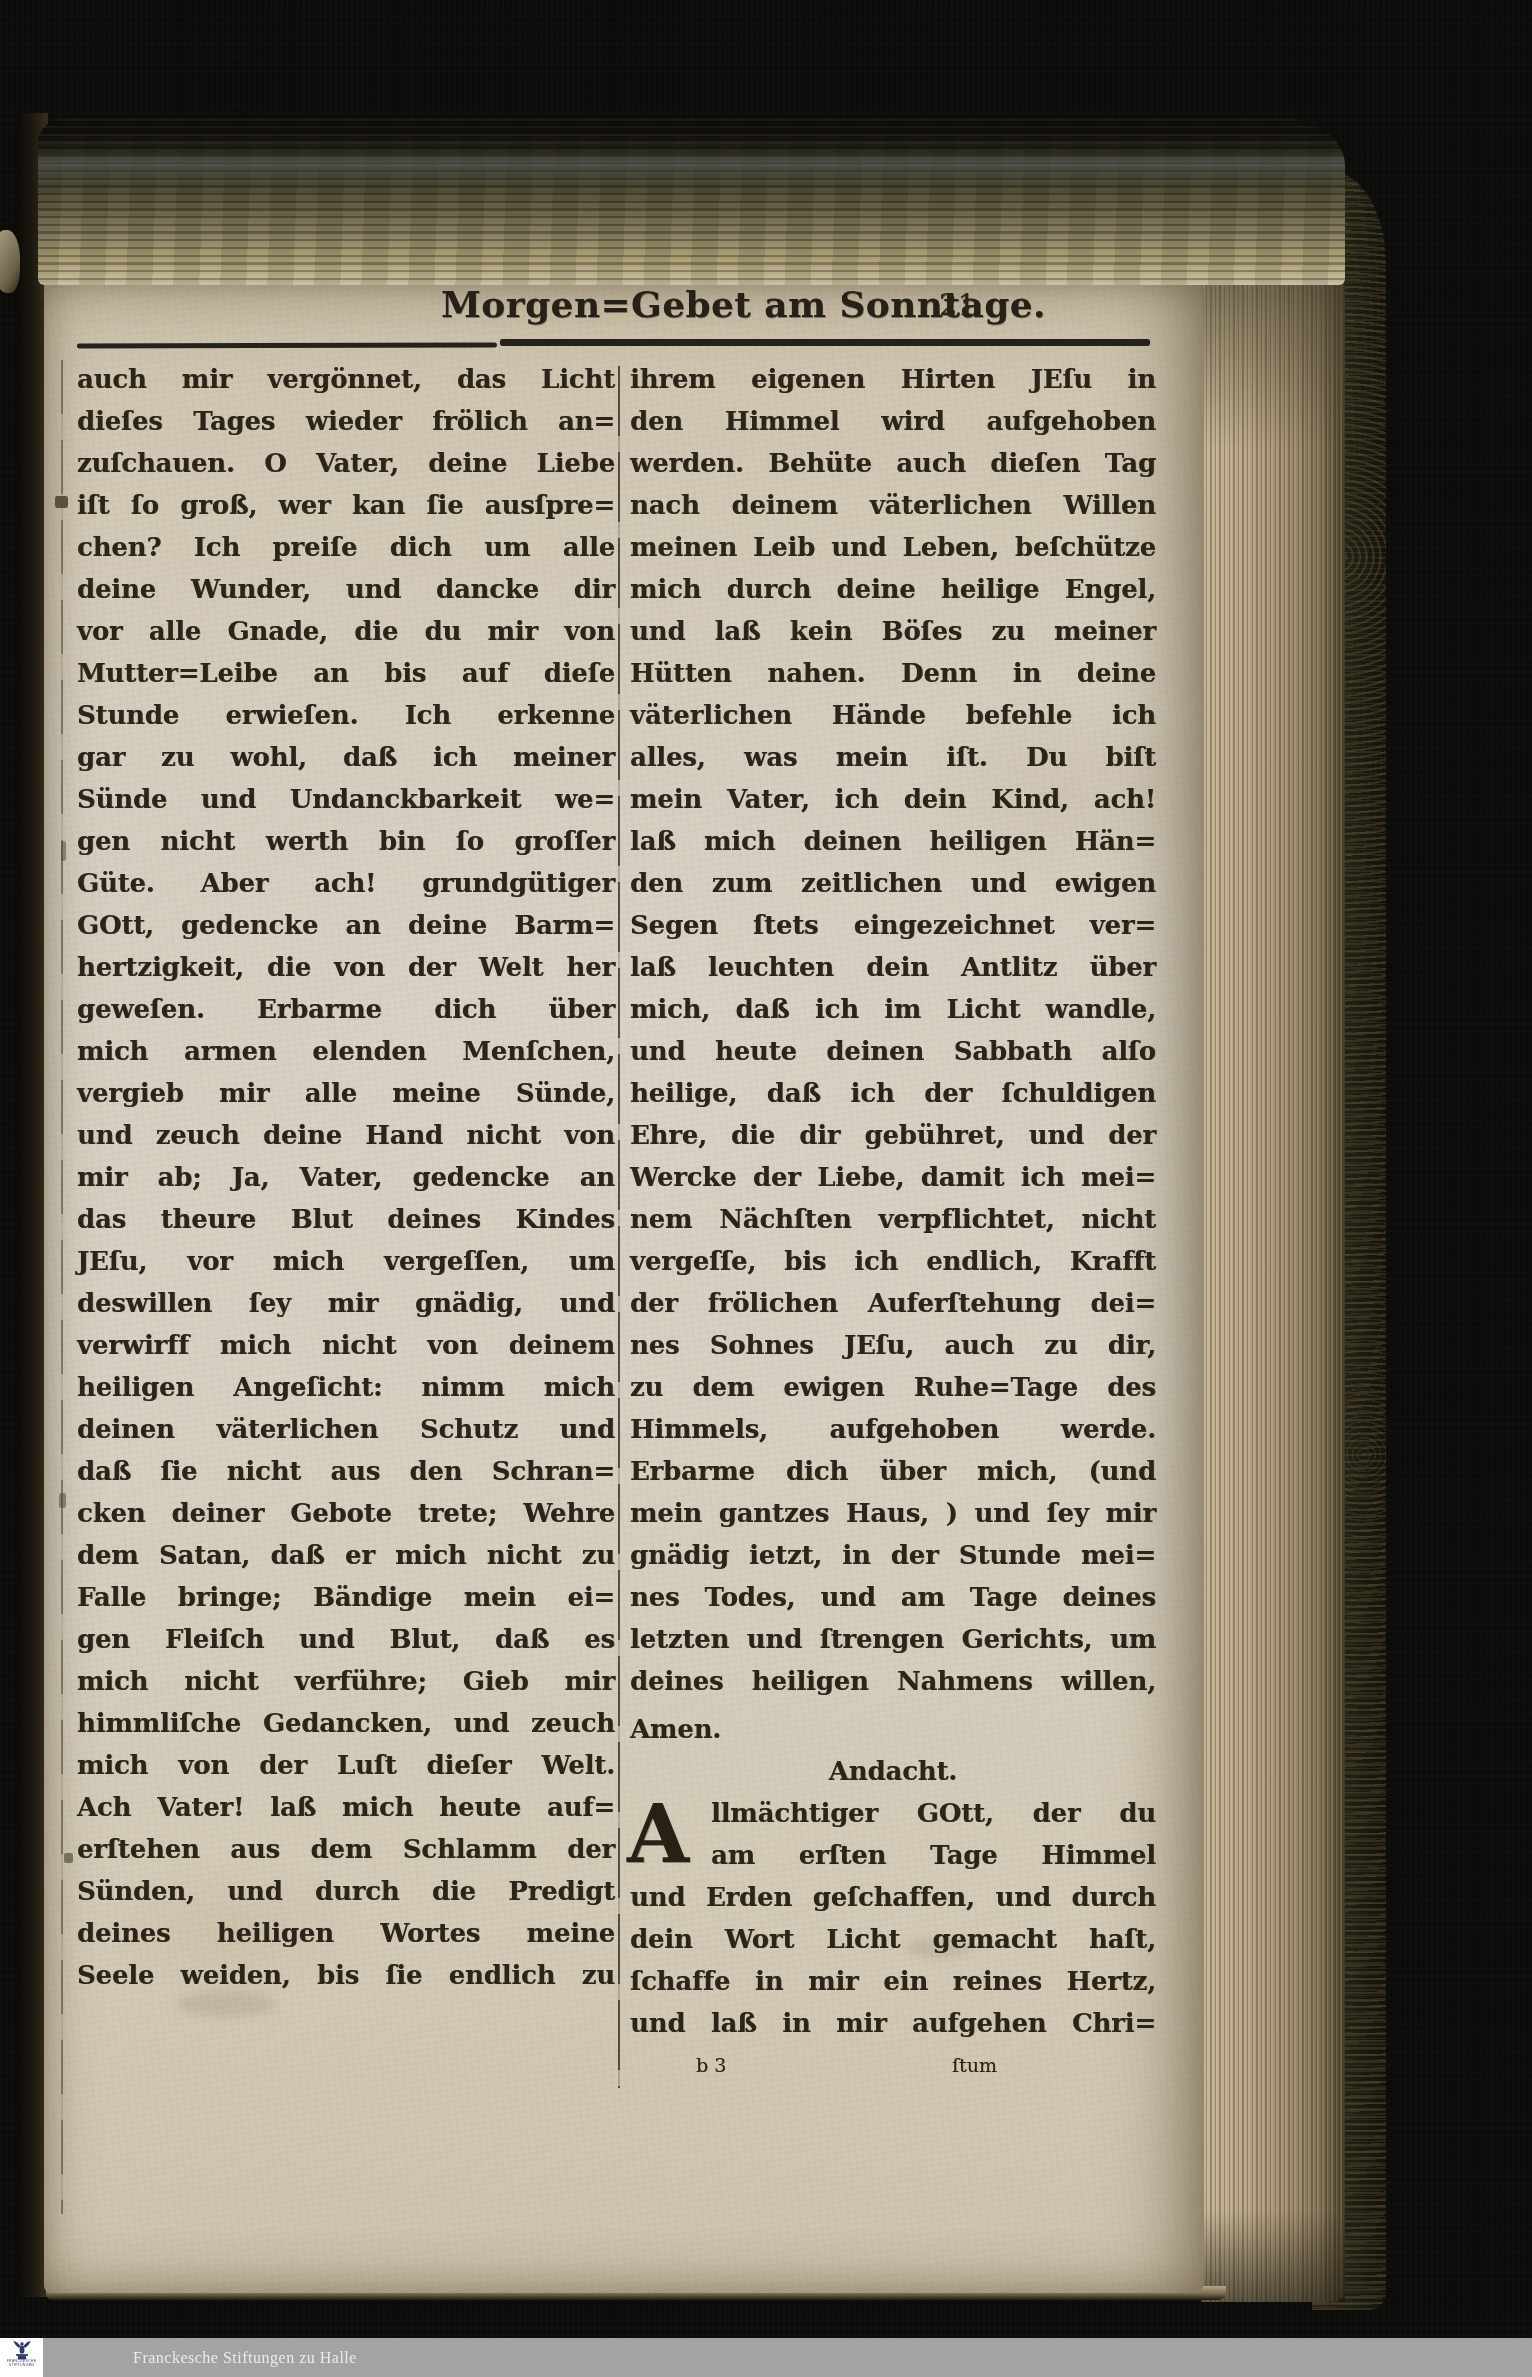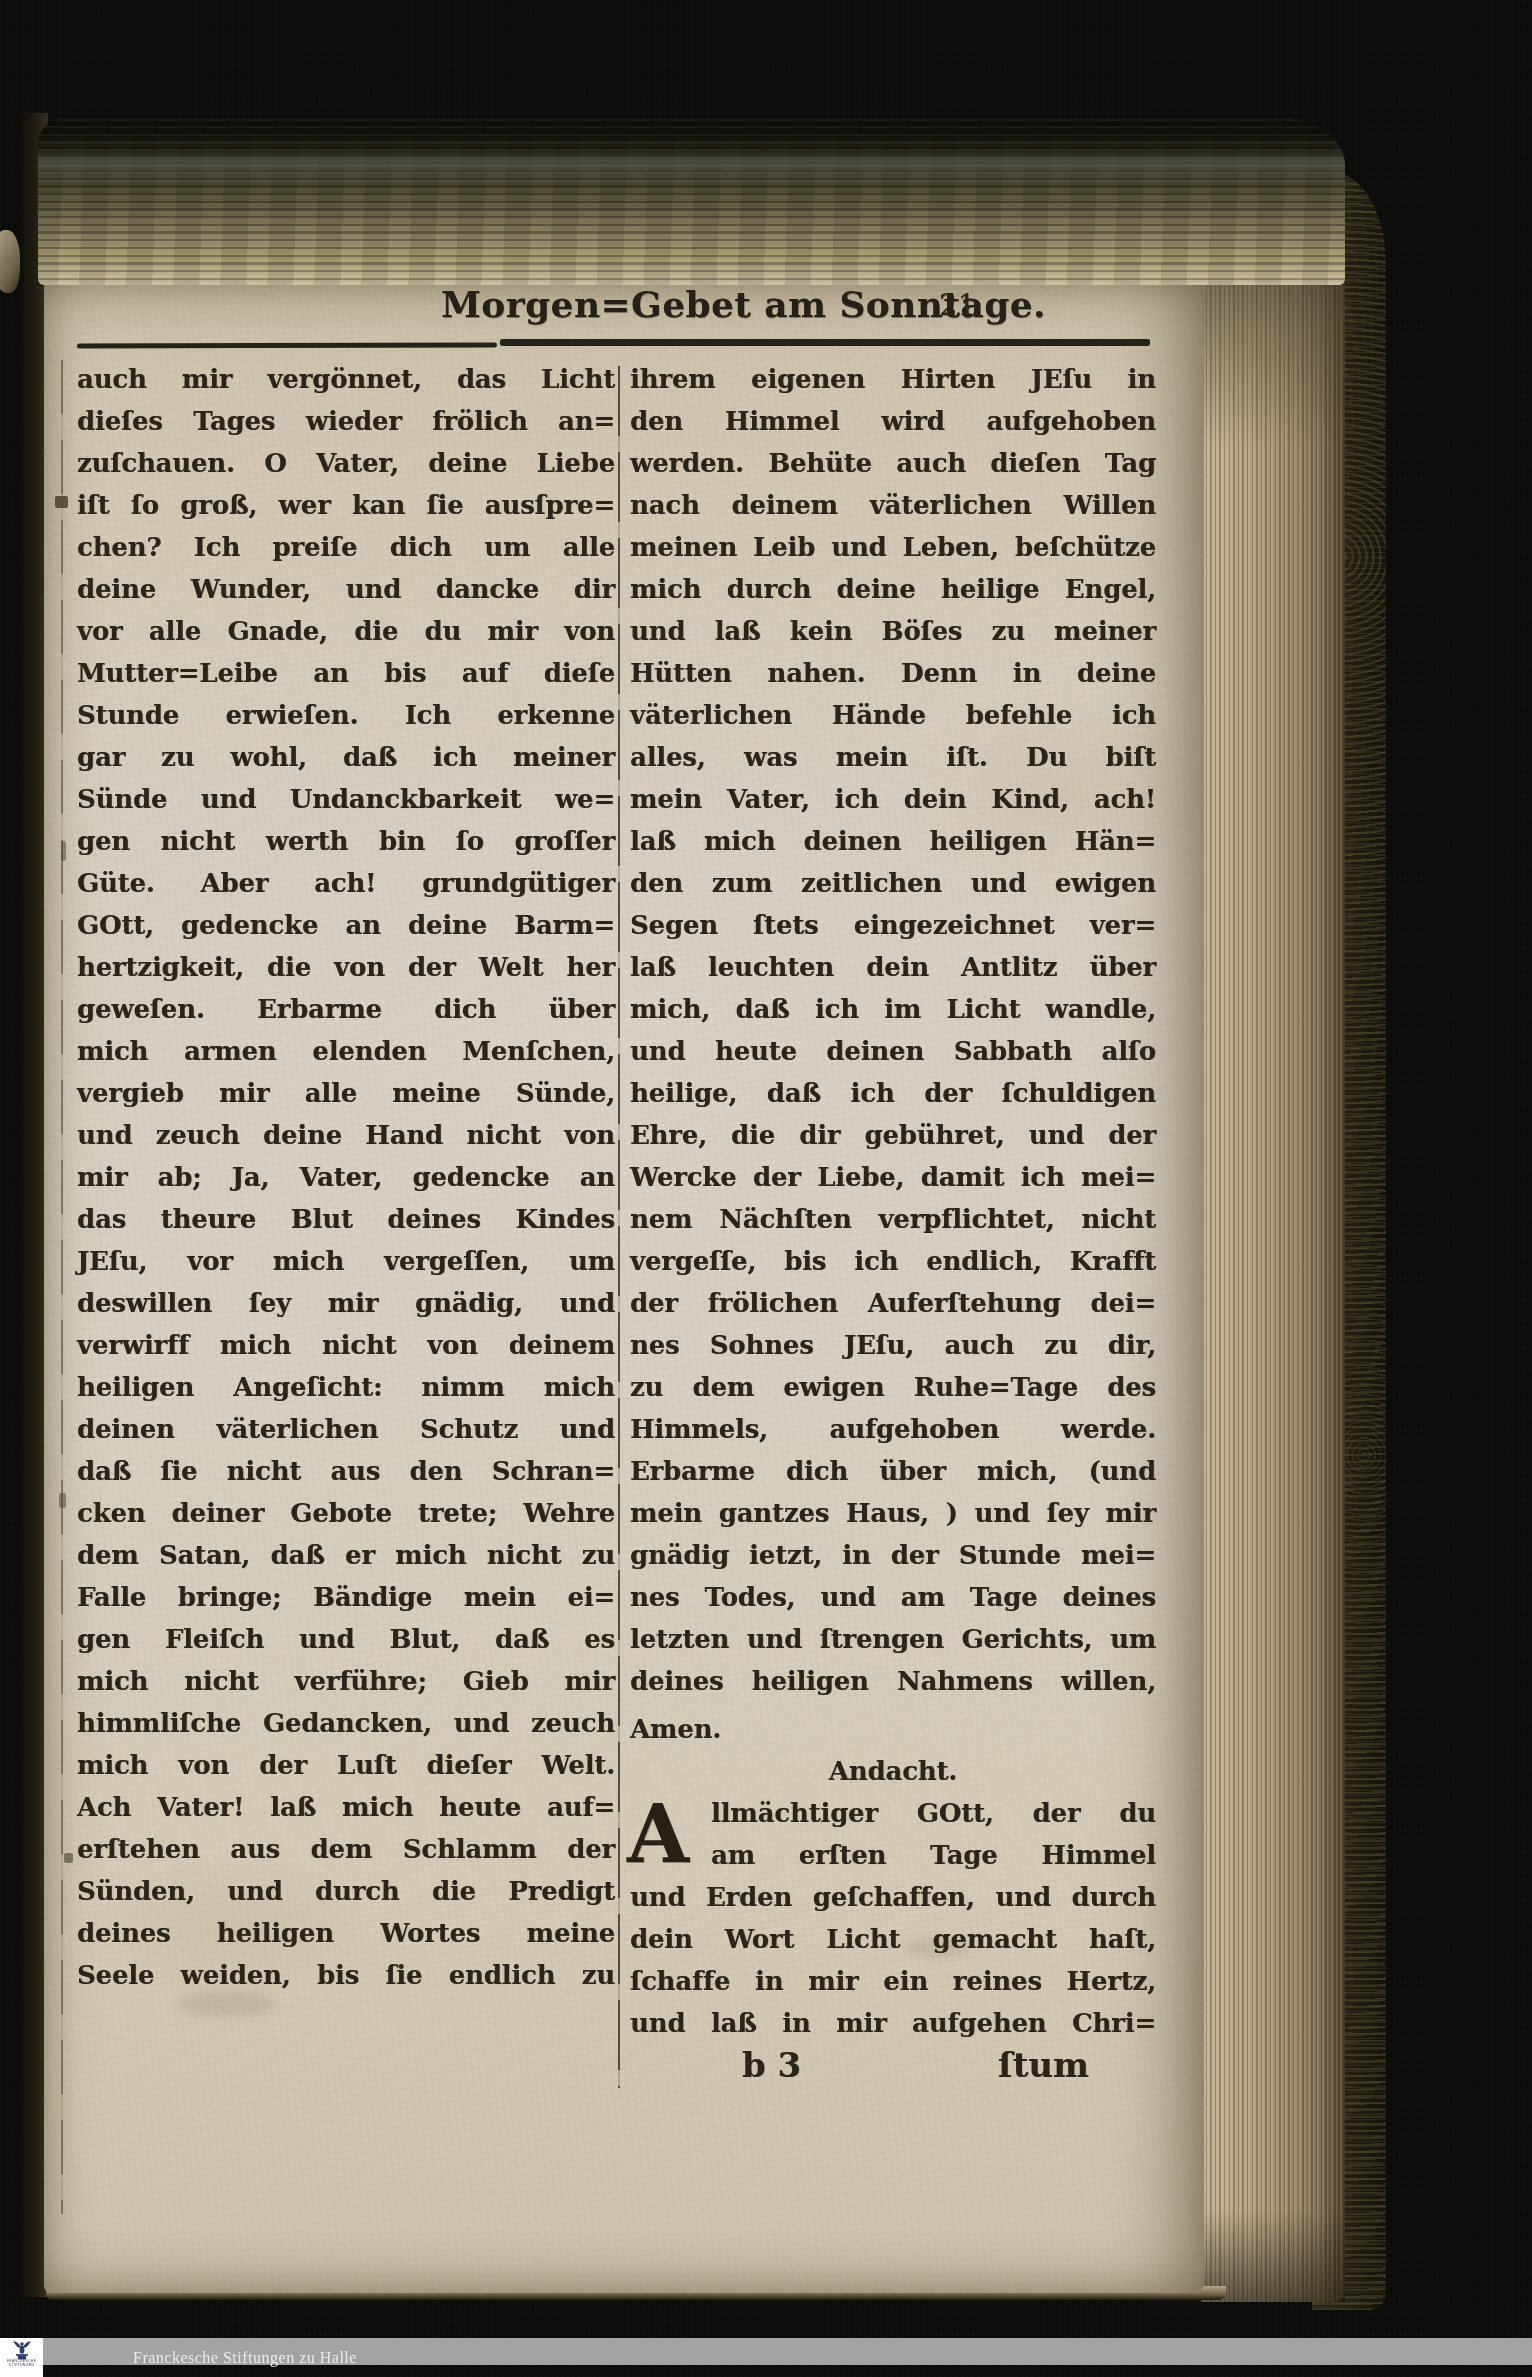--- a/index.html
+++ b/index.html
@@ -90,39 +90,39 @@
     text-shadow:0.4px 0.4px 0 rgba(42,36,25,.5);}
   .tline.left{text-align:right;text-align-last:left;margin-top:6px;}
   .tline.center{text-align:center;text-align-last:center;}
   .tline.indented{padding-left:81px;box-sizing:border-box;}
 
   .dropcap-block{position:relative;}
   .dropcap{position:absolute;left:-3.1px;top:4.6px;font-size:80px;line-height:75px;font-weight:700;
     color:#262015;text-shadow:0.8px 0.8px 0 rgba(38,33,24,.4);}
 
   .sig-row{position:relative;height:42px;}
-  .sig-row span{position:absolute;top:0;line-height:42px;font-size:34px;font-weight:700;
-    text-shadow:0.4px 0.4px 0 rgba(42,36,25,.5);margin-left:46px;}
+  .sig-row span{position:absolute;top:0;line-height:42px;font-size:19px;font-weight:400;
+    text-shadow:0.4px 0.4px 0 rgba(42,36,25,.5);}
   .sig-b{left:66px;}
   .sig-catch{left:322px;}
 
   
   .mark{position:absolute;z-index:5;background:#46402f;border-radius:2.3px;}
   .m1{left:55px;top:496px;width:13px;height:12.3px;opacity:.85;}
   .m2{left:61px;top:841px;width:5.4px;height:20px;opacity:.5;}
   .m3{left:59px;top:1493px;width:6.9px;height:15.3px;opacity:.5;}
   .m4{left:64px;top:1853px;width:9.2px;height:10px;opacity:.6;}
   .fold-line{position:absolute;left:61px;top:360px;width:1.5px;height:1854px;z-index:4;
     background:repeating-linear-gradient(180deg,rgba(52,45,30,.5) 0 54px,rgba(52,45,30,.12) 54px 80px);}
   .ghost{position:absolute;z-index:4;background:rgba(115,100,70,.16);filter:blur(4.6px);border-radius:50%;}
   .g1{left:176px;top:1991px;width:100px;height:26px;}
   .g2{left:904px;top:1938px;width:69px;height:20px;}
 
   
-  .footer-bar{position:absolute;left:0;top:2338px;width:1532px;height:27px;background:#a3a3a3;z-index:6;}
+  .footer-bar{position:absolute;left:0;top:2338px;width:1532px;height:39px;background:#a3a3a3;z-index:6;}
   .logo-box{position:absolute;left:0;top:0;width:43px;height:39px;background:#ffffff;}
   .logo-box svg{display:block;margin:2.3px auto 0;}
   .logo-caption{width:43px;text-align:center;color:#3f4870;
     font-family:"Liberation Sans","DejaVu Sans",sans-serif;font-size:4.6px;line-height:4.6px;
     letter-spacing:0.3px;transform:scale(.78);transform-origin:50% 0;}
   .footer-text{position:absolute;left:133px;top:0;height:39px;line-height:39px;
     font-family:"Liberation Serif","DejaVu Serif",serif;font-size:16px;letter-spacing:0.5px;color:#ebebeb;}
 </style>
 </head>
 <body>

